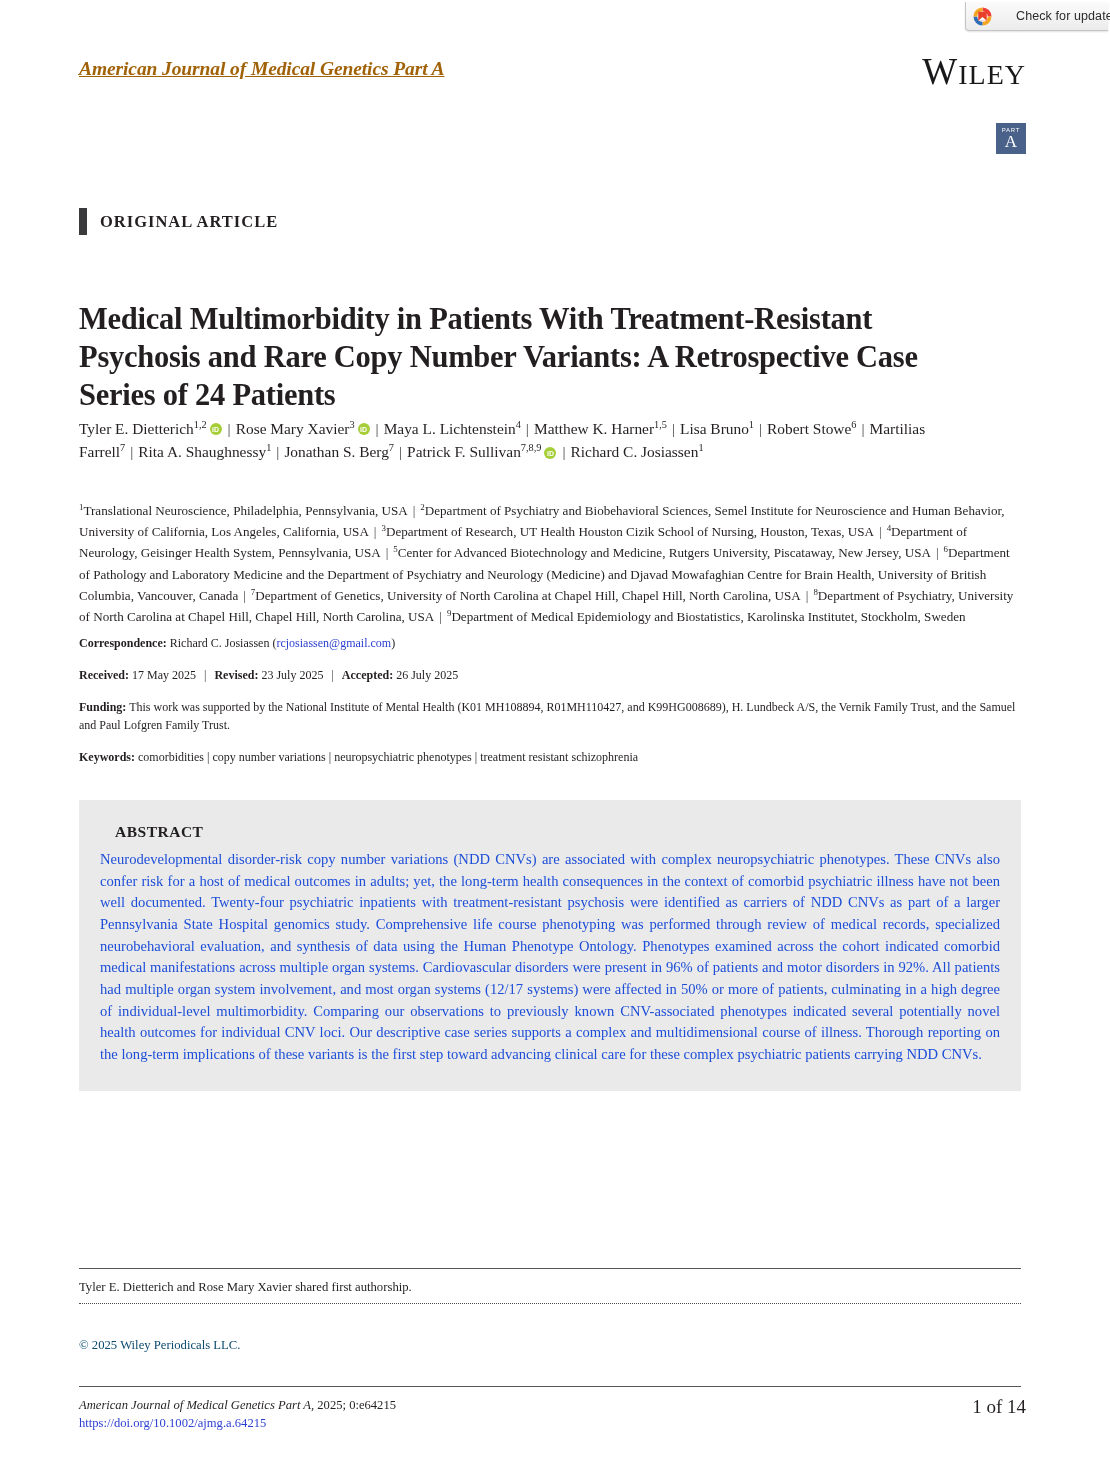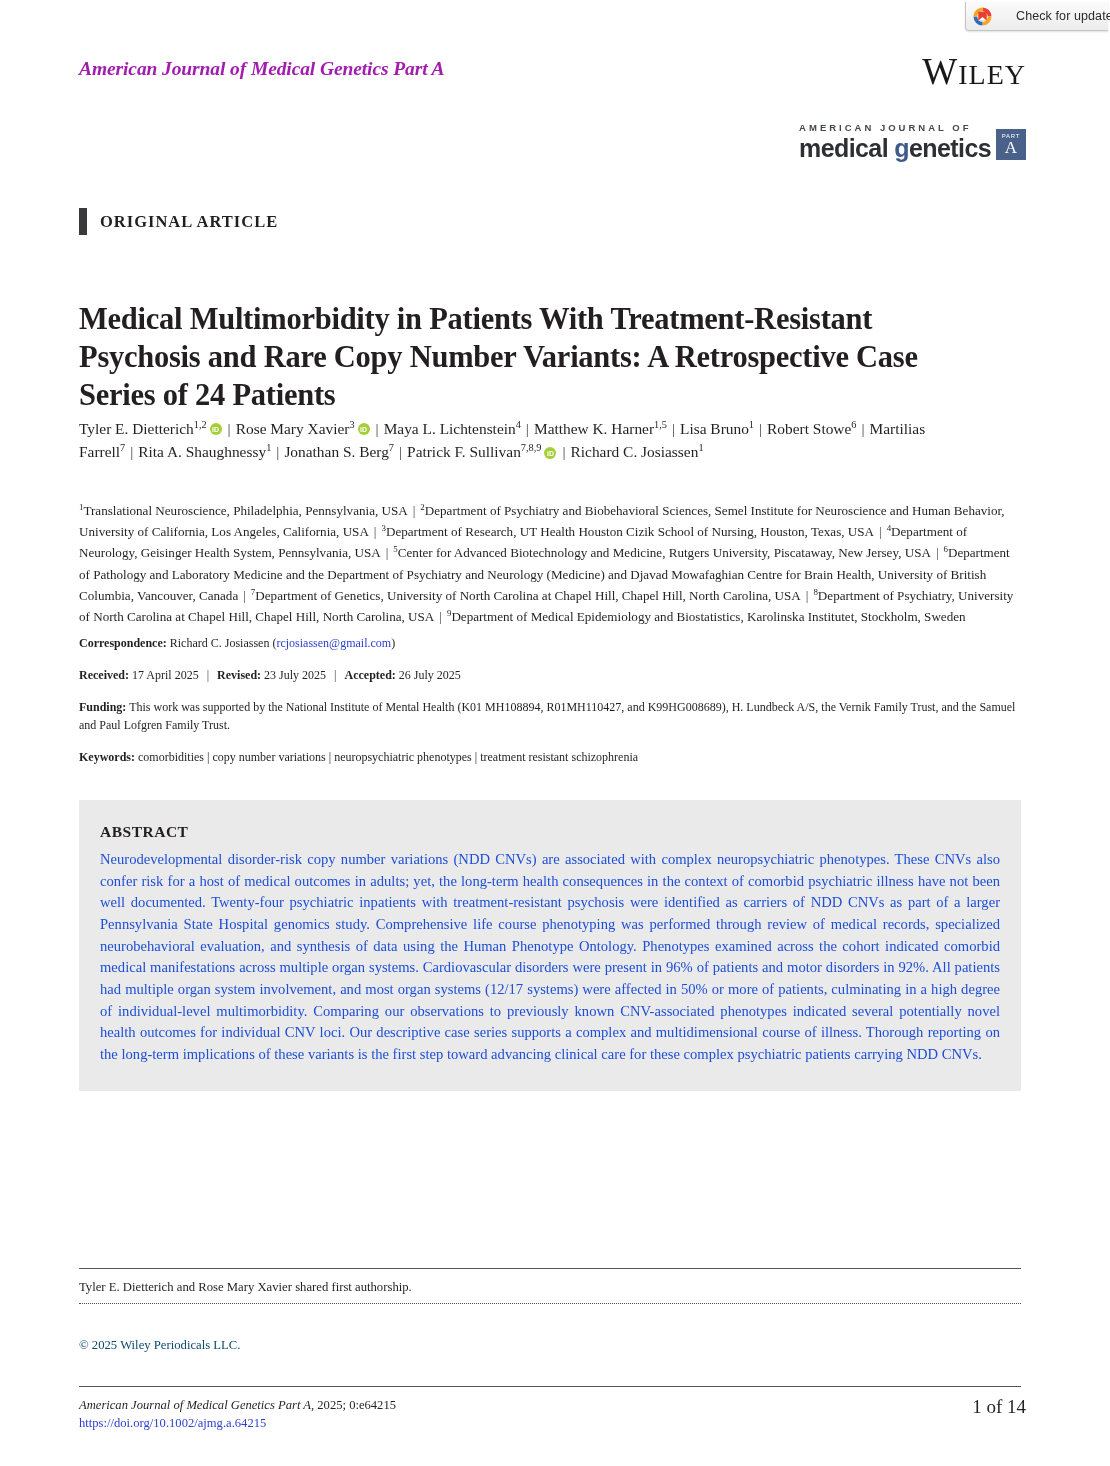--- a/index.html
+++ b/index.html
@@ -51,21 +51,22 @@
     width: 1110px;
   }
   .journal-head {
     position: absolute;
     left: 79px;
     top: 58px;
     font-size: 19.5px;
     font-weight: bold;
     font-style: italic;
     letter-spacing: -0.1px;
-    color: #a21caf;
+    color: #a16207;
+    text-decoration: underline;
   }
   .wiley-logo {
     position: absolute;
     right: 84px;
     top: 53px;
     font-family: "Liberation Serif", serif;
     font-size: 37px;
     letter-spacing: 1px;
     color: #18181a;
     line-height: 1;
@@ -226,20 +227,21 @@
     width: 942px;
     background: #eaeaea;
     padding: 23px 21px 25px 21px;
   }
   .abstract-title {
     font-size: 15.5px;
     font-weight: bold;
     letter-spacing: 0.5px;
     margin-bottom: 8px;
     color: #231f20;
+    margin-left: 15px;
   }
   .abstract-text {
     font-size: 14.6px;
     line-height: 1.485;
     text-align: justify;
     color: #1d4ed8;
     hyphens: auto;
   }
 
   
@@ -316,24 +318,20 @@
 
 <div class="page">
 
   <div class="journal-head">American Journal of Medical Genetics Part A</div>
 
   <div class="wiley-logo">
     <span class="cap">W</span><span class="sm">ILEY</span>
   </div>
 
   <div class="ajmg-logo">
-    <div class="ajmg-words">
-      <div class="ajmg-top">AMERICAN JOURNAL OF</div>
-      <div class="ajmg-main"><span>medical </span><span class="blue-g">g</span><span>enetics</span></div>
-    </div>
     <div class="ajmg-part">
       <div class="p-top">PART</div>
       <div class="p-a">A</div>
     </div>
   </div>
 
   <div class="article-type-row">
     <div class="type-bar"></div>
     <div class="article-type">ORIGINAL ARTICLE</div>
   </div>
@@ -345,21 +343,21 @@
   <div class="affiliations" id="affiliation-list"><span><sup>1</sup><span>Translational Neuroscience, Philadelphia, Pennsylvania, USA</span></span><span class="sep">|</span><span><sup>2</sup><span>Department of Psychiatry and Biobehavioral Sciences, Semel Institute for Neuroscience and Human Behavior, University of California, Los Angeles, California, USA</span></span><span class="sep">|</span><span><sup>3</sup><span>Department of Research, UT Health Houston Cizik School of Nursing, Houston, Texas, USA</span></span><span class="sep">|</span><span><sup>4</sup><span>Department of Neurology, Geisinger Health System, Pennsylvania, USA</span></span><span class="sep">|</span><span><sup>5</sup><span>Center for Advanced Biotechnology and Medicine, Rutgers University, Piscataway, New Jersey, USA</span></span><span class="sep">|</span><span><sup>6</sup><span>Department of Pathology and Laboratory Medicine and the Department of Psychiatry and Neurology (Medicine) and Djavad Mowafaghian Centre for Brain Health, University of British Columbia, Vancouver, Canada</span></span><span class="sep">|</span><span><sup>7</sup><span>Department of Genetics, University of North Carolina at Chapel Hill, Chapel Hill, North Carolina, USA</span></span><span class="sep">|</span><span><sup>8</sup><span>Department of Psychiatry, University of North Carolina at Chapel Hill, Chapel Hill, North Carolina, USA</span></span><span class="sep">|</span><span><sup>9</sup><span>Department of Medical Epidemiology and Biostatistics, Karolinska Institutet, Stockholm, Sweden</span></span></div>
 
   <div class="meta-block">
     <div class="row">
       <b>Correspondence:</b>
       <span>Richard C. Josiassen</span>
       (<a class="maillink" href="#">rcjosiassen@gmail.com</a>)
     </div>
     <div class="row">
       <b>Received:</b>
-      <span>17 April 2025</span>
+      <span>17 May 2025</span>
       <span class="sep">|</span>
       <b>Revised:</b>
       <span>23 July 2025</span>
       <span class="sep">|</span>
       <b>Accepted:</b>
       <span>26 July 2025</span>
     </div>
     <div class="row">
       <b>Funding:</b>
       <span>This work was supported by the National Institute of Mental Health (K01 MH108894, R01MH110427, and K99HG008689), H. Lundbeck A/S, the Vernik Family Trust, and the Samuel and Paul Lofgren Family Trust.</span>

